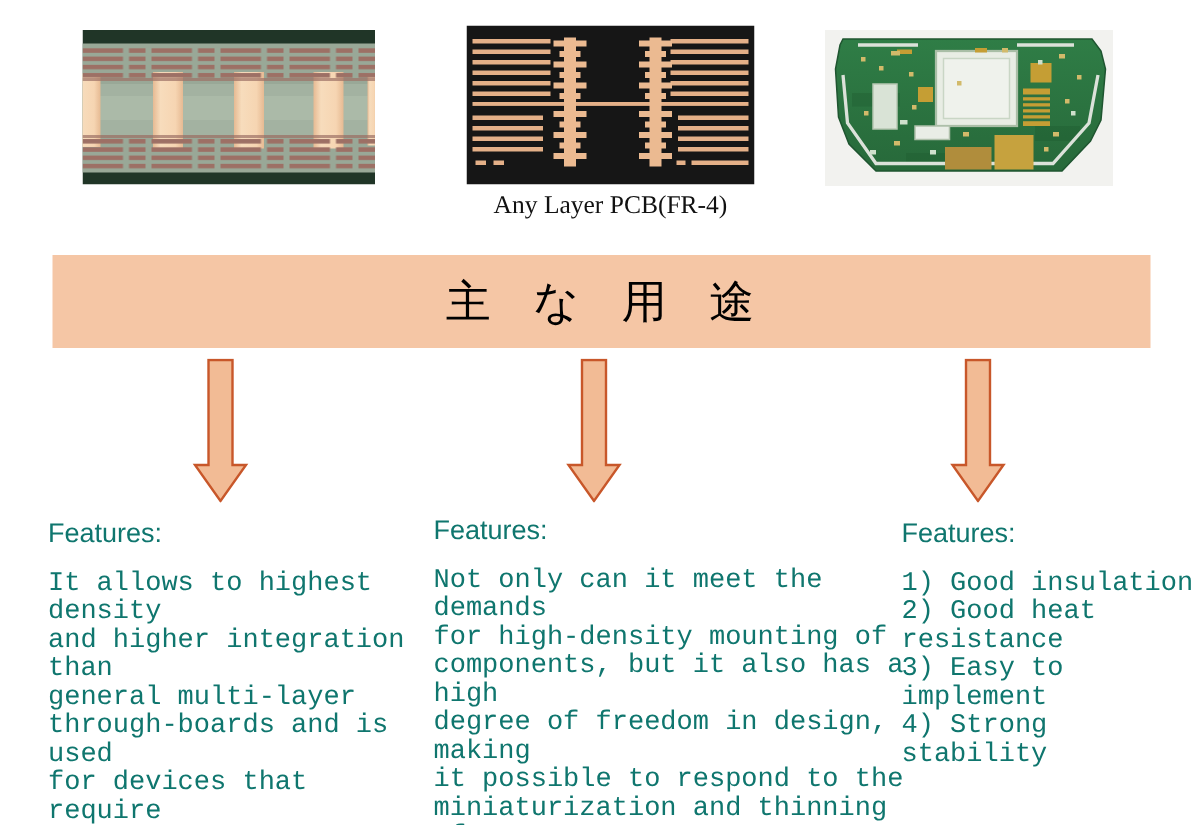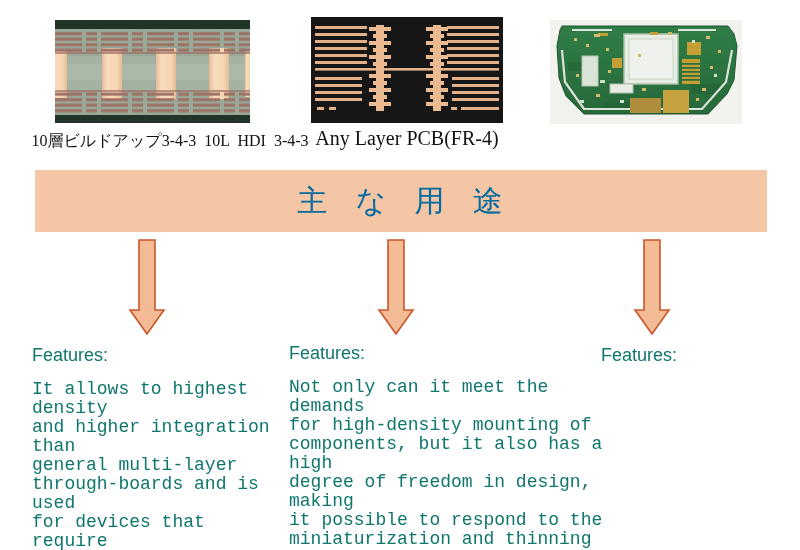--- a/index.html
+++ b/index.html
@@ -6,26 +6,26 @@
   .slide{position:relative;width:800px;height:550px;background:#FFFFFF;overflow:hidden;
          font-family:"Liberation Sans",sans-serif;color:#000;}
 
   .img{position:absolute;display:block;}
   .img1{left:55px;top:20px;width:195px;height:103px;}
   .img2{left:311px;top:17px;width:192px;height:106px;}
   .img3{left:550px;top:20px;width:192px;height:104px;}
 
   .caption{position:absolute;font-family:"Liberation Serif",serif;text-align:center;color:#111;}
   .cap1{left:22px;top:131px;width:296px;font-size:16px;white-space:pre;}
-  .cap2{left:300px;top:127px;width:214px;font-size:20px;}
+  .cap2{left:300px;top:127px;width:214px;font-size:17px;}
   .cap3{left:538px;top:126px;width:216px;font-size:20px;}
 
   .banner{position:absolute;left:35px;top:170px;width:732px;height:62px;background:#F5C6A5;
           display:flex;align-items:center;justify-content:center;}
-  .banner-text{font-size:30px;color:#0369a1;word-spacing:16px;letter-spacing:2px;
+  .banner-text{font-size:30px;color:#000000;word-spacing:16px;letter-spacing:2px;
                font-family:"Liberation Sans",sans-serif;}
 
   .arrows{position:absolute;left:0;top:239px;width:800px;height:96px;}
   .arrows polygon{fill:#F2BB95;stroke:#C8572A;stroke-width:1.6;stroke-linejoin:miter;}
 
   .features{position:absolute;font-size:18px;line-height:19px;color:#0f766e;}
   .f1{left:32px;top:346px;width:252px;}
   .f2{left:289px;top:344px;width:322px;}
   .f3{left:601px;top:346px;width:200px;}
   .fh{margin:0 0 15px 0;}
@@ -178,21 +178,20 @@
     </g>
     <g fill="#CFE0CC">
       <rect x="50" y="60" width="5" height="3"></rect>
         <rect x="142" y="20" width="3" height="3"></rect>
       <rect x="70" y="80" width="4" height="3"></rect>
         <rect x="30" y="80" width="4" height="3"></rect>
       <rect x="164" y="54" width="3" height="3"></rect>
     </g>
   </svg>
 
-  <div class="caption cap1">10層ビルドアップ3-4-3  10L  HDI  3-4-3</div>
   <div class="caption cap2">Any Layer PCB(FR-4)</div>
 
   <div class="banner">
     <span class="banner-text">主 な 用 途</span>
   </div>
 
   <svg class="arrows" viewBox="0 0 800 96" xmlns="http://www.w3.org/2000/svg">
     <polygon points="139,1 155,1 155,71 164,71 147,95 130,71 139,71"></polygon>
     <polygon points="388,1 404,1 404,71 413,71 396,95 379,71 388,71"></polygon>
     <polygon points="644,1 660,1 660,71 669,71 652,95 635,71 644,71"></polygon>
@@ -216,15 +215,19 @@
 components, but it also has a high
 degree of freedom in design, making
 it possible to respond to the
 miniaturization and thinning of
 high-performance devices such as
 smartphones and digital still cameras.</div>
   </div>
 
   <div class="features f3">
     <div class="fh">Features:</div>
+    <div class="ft">1) Good insulation
+2) Good heat resistance
+3) Easy to implement
+4) Strong stability</div>
   </div>
 
 </div>
 
 </body></html>

